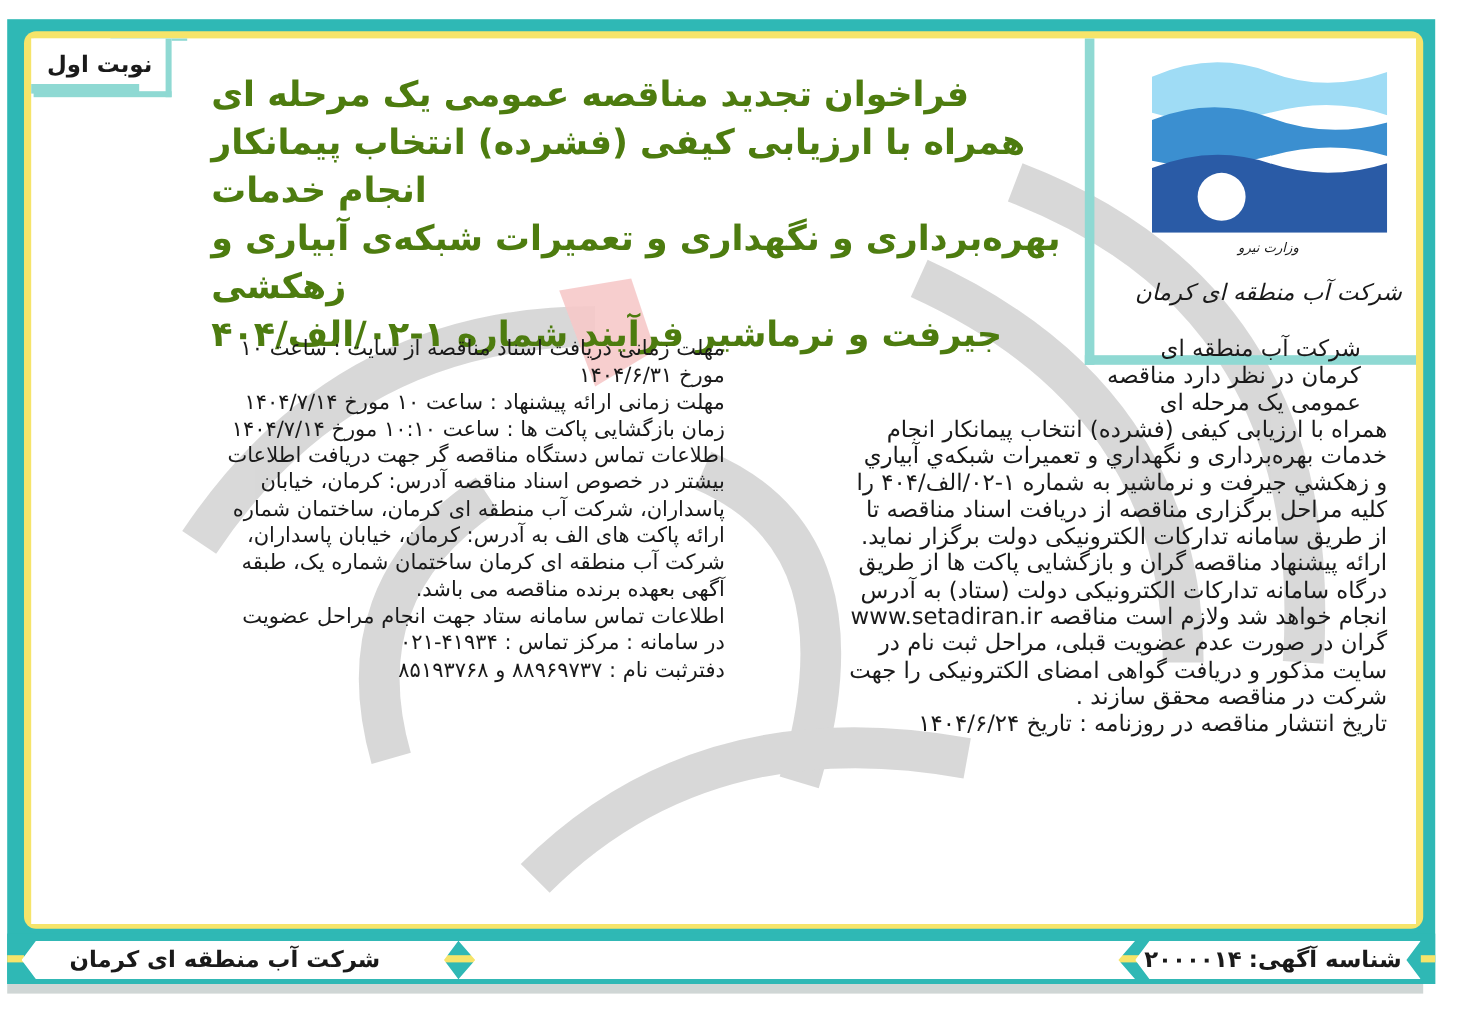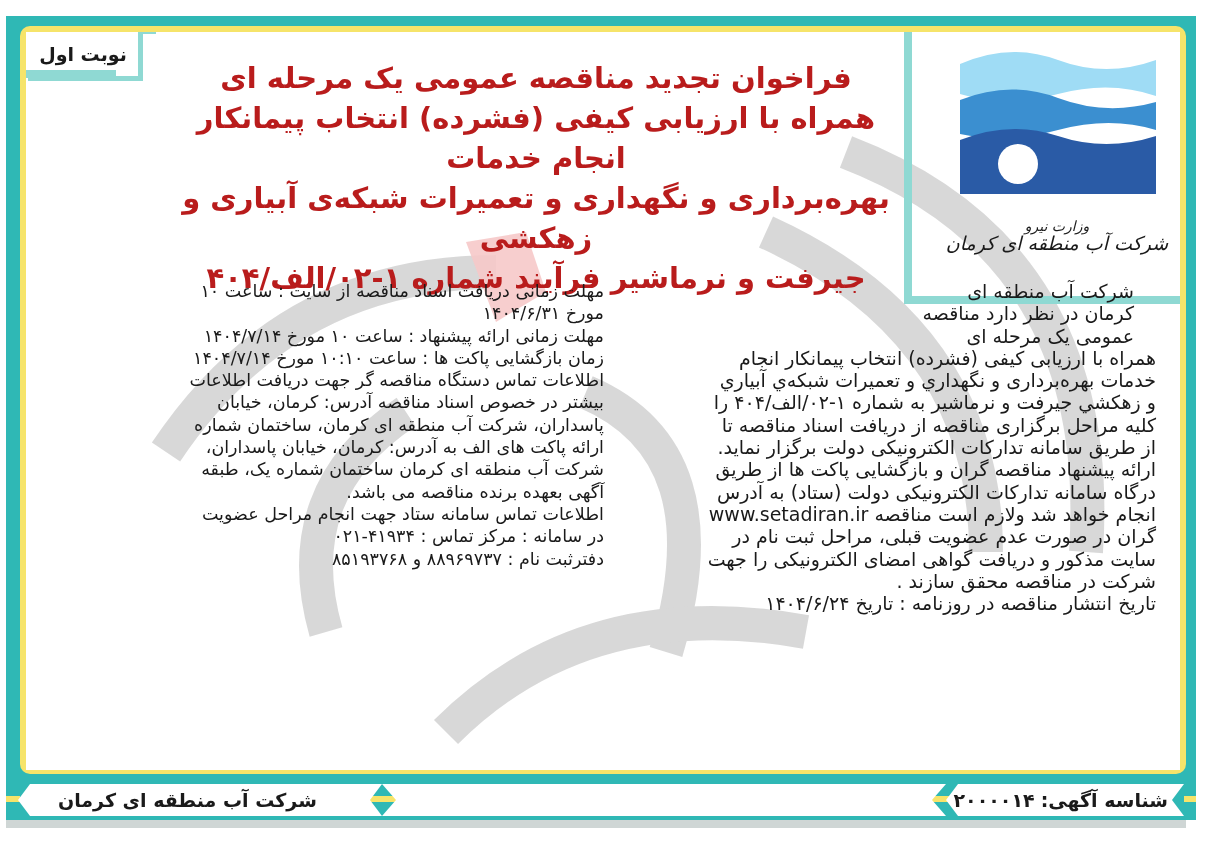--- a/index.html
+++ b/index.html
@@ -6,23 +6,23 @@
   body{width:1216px;height:846px;position:relative;overflow:hidden;font-family:"DejaVu Sans",sans-serif;color:#1a1a1a;}
   .frame-outer{position:absolute;left:6px;top:16px;width:1190px;height:804px;background:#2fb8b5;}
   .frame-yellow{position:absolute;left:20px;top:26px;width:1166px;height:748px;background:#f6e46a;border-radius:10px;}
   .frame-inner{position:absolute;left:26px;top:32px;width:1154px;height:738px;background:#ffffff;border-radius:0;overflow:hidden;}
   .watermark{position:absolute;left:0;top:0;width:1154px;height:738px;pointer-events:none;}
   .badge{position:absolute;left:2px;top:0px;width:110px;height:44px;border:5px solid #8fd9d3;border-top:none;border-left:none;background:#fff;display:flex;align-items:center;justify-content:center;font-weight:bold;font-size:19px;direction:rtl;}
   .badge-bar-top{position:absolute;left:66px;top:-10px;width:64px;height:12px;background:#8fd9d3;}
   .badge-bar-left{position:absolute;left:-20px;top:38px;width:110px;height:8px;background:#8fd9d3;}
   .logo-box{position:absolute;left:878px;top:-6px;width:280px;height:270px;border-left:8px solid #8fd9d3;border-bottom:8px solid #8fd9d3;background:transparent;}
   .logo-art{position:absolute;left:48px;top:20px;width:196px;height:148px;}
-  .logo-ministry{position:absolute;left:40px;top:192px;width:210px;text-align:center;font-family:"DejaVu Serif",serif;font-style:italic;font-size:14px;direction:rtl;}
+  .logo-ministry{position:absolute;left:40px;top:174px;width:210px;text-align:center;font-family:"DejaVu Serif",serif;font-style:italic;font-size:11px;direction:rtl;}
   .logo-company{position:absolute;left:20px;top:206px;width:250px;text-align:center;font-family:"DejaVu Serif",serif;font-style:italic;font-size:19px;direction:rtl;}
-  .title{position:absolute;left:150px;top:26px;width:720px;direction:rtl;text-align:center;font-weight:900;font-size:29px;line-height:40px;color:#b91c1c;letter-spacing:-0.5px;}
+  .title{position:absolute;left:150px;top:26px;width:720px;direction:rtl;text-align:left;font-weight:900;font-size:29px;line-height:40px;color:#4d7c0f;letter-spacing:-0.5px;}
   .col-left{position:absolute;left:8px;top:248px;width:570px;direction:rtl;text-align:justify;font-size:17.5px;line-height:22.3px;}
   .col-right{position:absolute;left:600px;top:248px;width:530px;direction:rtl;text-align:justify;font-size:19px;line-height:22.3px;}
   .col-right .intro{padding-right:22px;width:260px;margin-left:auto;}
   .ltr{direction:ltr;unicode-bidi:embed;}
   .line{display:block;}
   .footer{position:absolute;left:6px;top:778px;width:1190px;height:42px;background:#2fb8b5;}
   .footer-shadow{position:absolute;left:6px;top:820px;width:1180px;height:8px;background:#cfd6d5;}
   .ribbon{position:absolute;top:6px;height:32px;background:#fff;display:flex;align-items:center;direction:rtl;font-weight:900;font-size:19px;}
   .ribbon.left{left:12px;width:364px;justify-content:flex-end;padding-left:40px;box-sizing:border-box;clip-path:polygon(12px 0,100% 0,calc(100% - 12px) 50%,100% 100%,12px 100%,0 50%);}
   .ribbon.id{left:940px;width:238px;justify-content:flex-start;padding-right:16px;box-sizing:border-box;clip-path:polygon(12px 0,100% 0,calc(100% - 12px) 50%,100% 100%,12px 100%,0 50%);}

